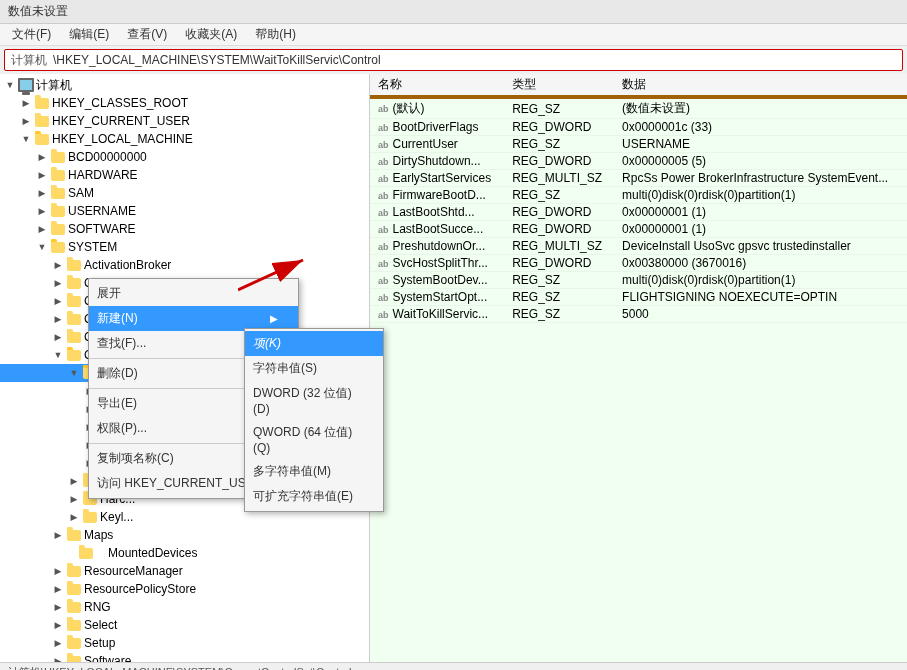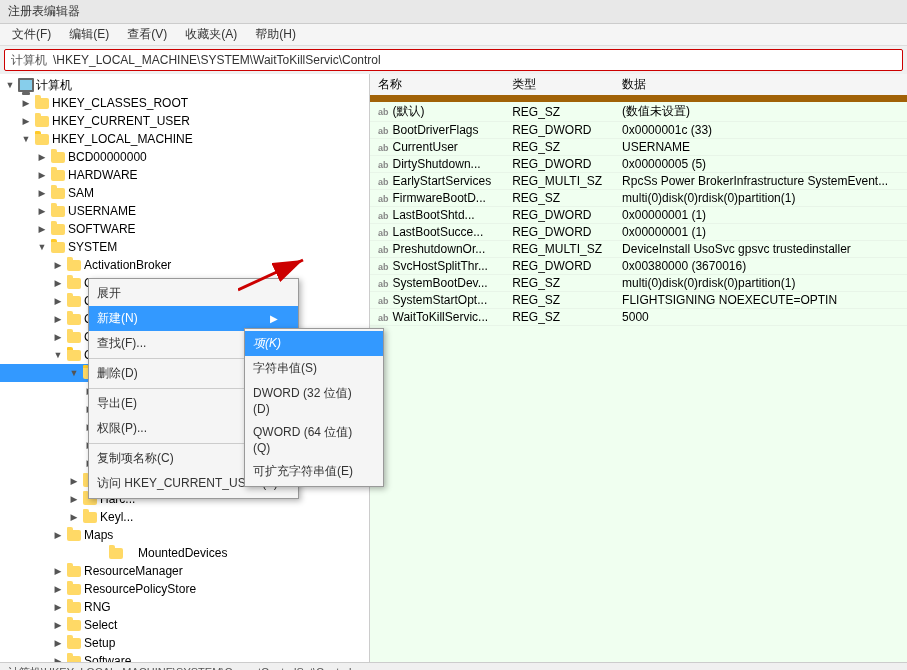--- a/index.html
+++ b/index.html
@@ -157,21 +157,21 @@
       overflow-y: auto;
       overflow-x: hidden;
     }
 
     .registry-table {
       width: 100%;
       border-collapse: collapse;
     }
     .registry-table th {
       background: #f5f5f5;
-      border-bottom: 7px solid #a16207;
+      border-bottom: 4px solid #a16207;
       padding: 2px 8px;
       text-align: left;
       font-size: 12px;
       font-weight: normal;
       position: sticky;
       top: 0;
       z-index: 1;
     }
     .registry-table td {
       padding: 1px 8px;
@@ -261,21 +261,21 @@
       width: 8px;
       height: 3px;
       background: #666;
       border-radius: 1px;
     }
   </style>
 </head>
 <body>
 
 <div class="title-bar">
-  <span>注册表编辑器</span>
+  <span>数值未设置</span>
 </div>
 
 <div class="menu-bar">
   <span class="menu-item">文件(F)</span>
   <span class="menu-item">编辑(E)</span>
   <span class="menu-item">查看(V)</span>
   <span class="menu-item">收藏夹(A)</span>
   <span class="menu-item">帮助(H)</span>
 </div>
 
@@ -465,21 +465,21 @@
           </div>
           <span class="tree-label">Keyl...</span>
         </div>
         <div class="tree-item" style="padding-left: 50px;">
           <div class="tree-expander" style="font-size: 9px;">▶</div>
           <div class="tree-icon">
             <span class="folder-icon"></span>
           </div>
           <span class="tree-label">Maps</span>
         </div>
-        <div class="tree-item" style="padding-left: 80px; gap: 12px;">
+        <div class="tree-item" style="padding-left: 50px; gap: 12px;">
           <div class="tree-expander" style="font-size: 9px;"></div>
           <div class="tree-icon">
             <span class="folder-icon"></span>
           </div>
           <span class="tree-label">MountedDevices</span>
         </div>
         <div class="tree-item" style="padding-left: 50px;">
           <div class="tree-expander" style="font-size: 9px;">▶</div>
           <div class="tree-icon">
             <span class="folder-icon"></span>
@@ -625,20 +625,21 @@
     </div>
     <div class="context-menu-item highlighted" style="background:#3399ff; color:#fff; position:relative;">
       <span>新建(N)</span>
       <span class="context-menu-arrow">▶</span>
 
       <div class="submenu">
         <div class="submenu-item highlighted" style="background:#3399ff; color:#fff;">项(K)</div>
         <div class="submenu-item">字符串值(S)</div>
         <div class="submenu-item">DWORD (32 位值)(D)</div>
         <div class="submenu-item">QWORD (64 位值)(Q)</div>
+        <div class="submenu-item">多字符串值(M)</div>
         <div class="submenu-item">可扩充字符串值(E)</div>
       </div>
     </div>
     <div class="context-menu-item">
       <span>查找(F)...</span>
     </div>
     <div class="context-menu-separator"></div>
     <div class="context-menu-item">
       <span>删除(D)</span>
     </div>

